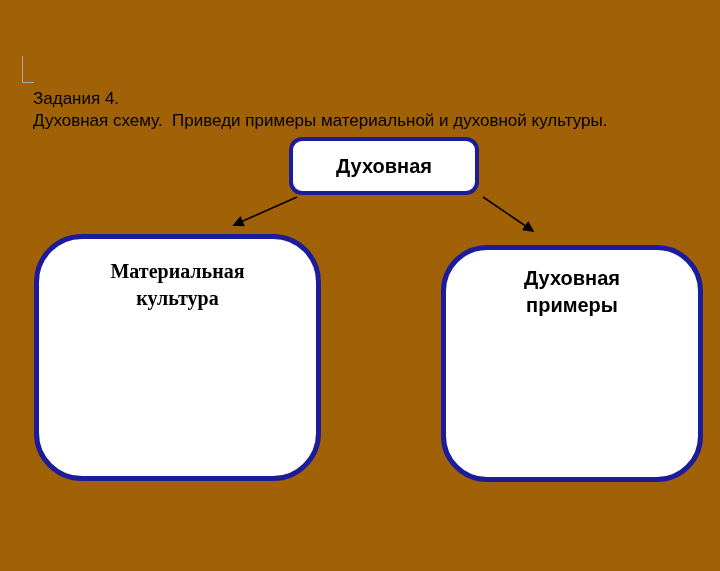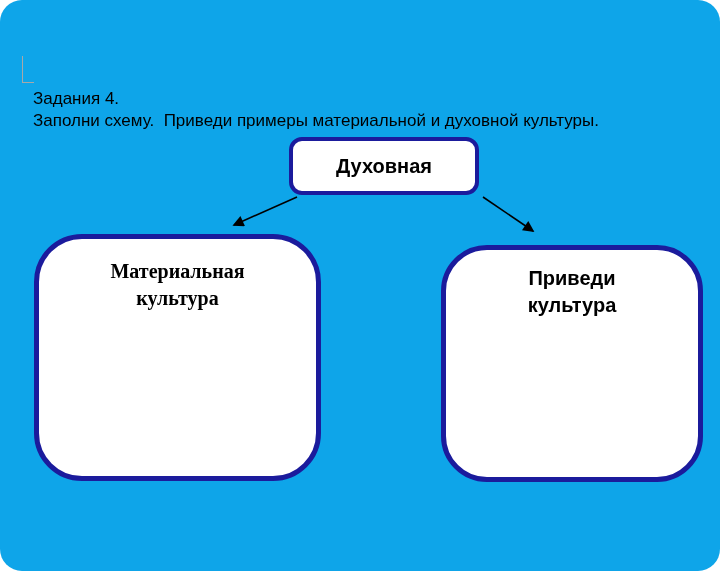--- a/index.html
+++ b/index.html
@@ -3,21 +3,21 @@
 <meta charset="utf-8">
 <style>
   html, body { margin: 0; padding: 0; }
   body {
     width: 720px; height: 571px;
     background: #ffffff;
     font-family: "Liberation Sans", sans-serif;
     color: #000000;
     overflow: hidden;
   }
-  .page { position: relative; width: 720px; height: 571px; background: #0ea5e9; border-radius: 22px; }
+  .page { position: relative; width: 720px; height: 571px; background: #a16207; }
 
   .corner-mark {
     position: absolute; left: 22px; top: 56px;
     width: 11px; height: 26px;
     border-left: 1px solid #a8a8a8;
     border-bottom: 1px solid #a8a8a8;
   }
 
   .header { position: absolute; left: 33px; top: 88px; }
   .header .line {
@@ -59,21 +59,21 @@
 </style>
 </head>
 <body>
 
 <div class="page">
 
   <div class="corner-mark"></div>
 
   <div class="header">
     <div class="line">Задания 4.</div>
-    <div class="line">Заполни схему.  Приведи примеры материальной и духовной культуры.</div>
+    <div class="line">Духовная схему.  Приведи примеры материальной и духовной культуры.</div>
   </div>
 
   <div class="node root" style="border-color: rgb(27, 27, 156);">
     <span>Духовная</span>
   </div>
 
   <svg class="arrows" width="720" height="571" viewBox="0 0 720 571">
     <defs>
       <marker id="ah" viewBox="0 0 10 10" refX="8.5" refY="5" markerWidth="8" markerHeight="7" orient="auto-start-reverse">
         <path class="arrow-head" d="M0,0 L10,5 L0,10 z" fill="#000000"></path>
@@ -81,16 +81,16 @@
     </defs>
     <line class="arrow-line" x1="297" y1="197" x2="234" y2="225" stroke="#000000" stroke-width="1.6" marker-end="url(#ah)"></line>
     <line class="arrow-line" x1="483" y1="197" x2="533" y2="231" stroke="#000000" stroke-width="1.6" marker-end="url(#ah)"></line>
   </svg>
 
   <div class="node big-left" style="border-color: rgb(27, 27, 156); font-family: Liberation Serif, serif;">
     <div class="biglabel">Материальная культура</div>
   </div>
 
   <div class="node big-right" style="border-color: rgb(27, 27, 156);">
-    <div class="biglabel">Приведи культура</div>
+    <div class="biglabel">Духовная примеры</div>
   </div>
 
 </div>
 
 </body></html>

